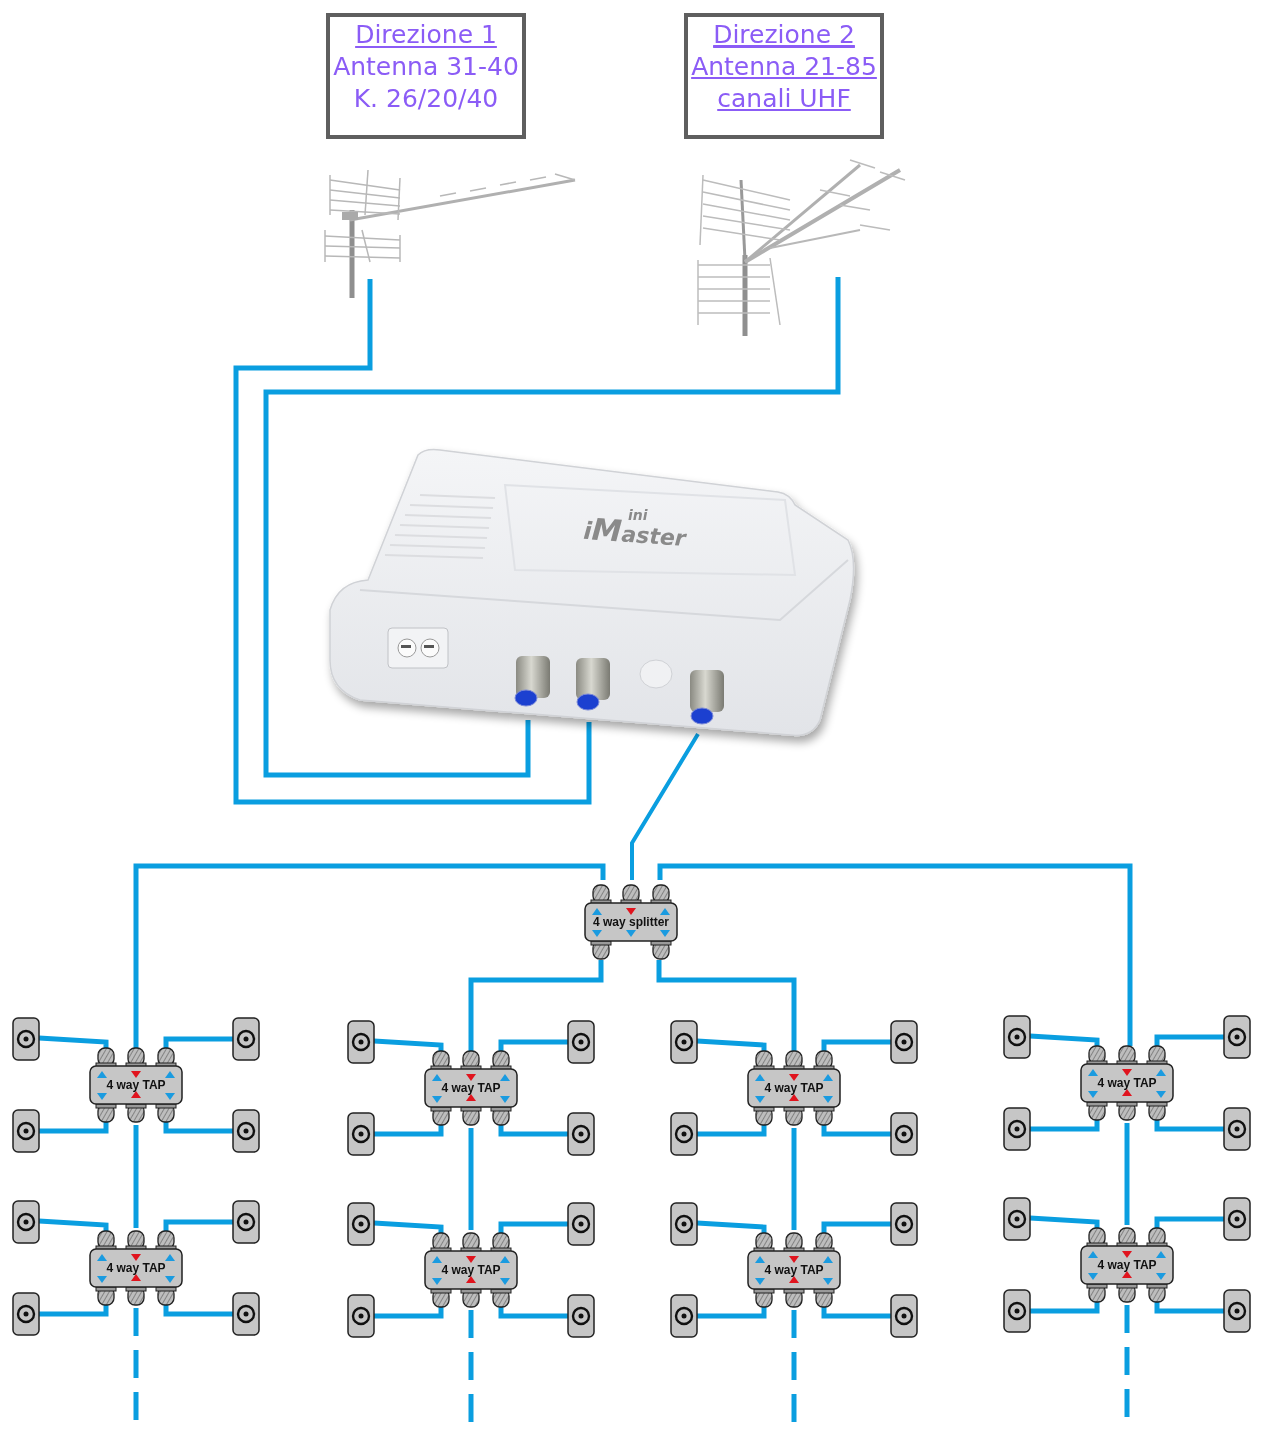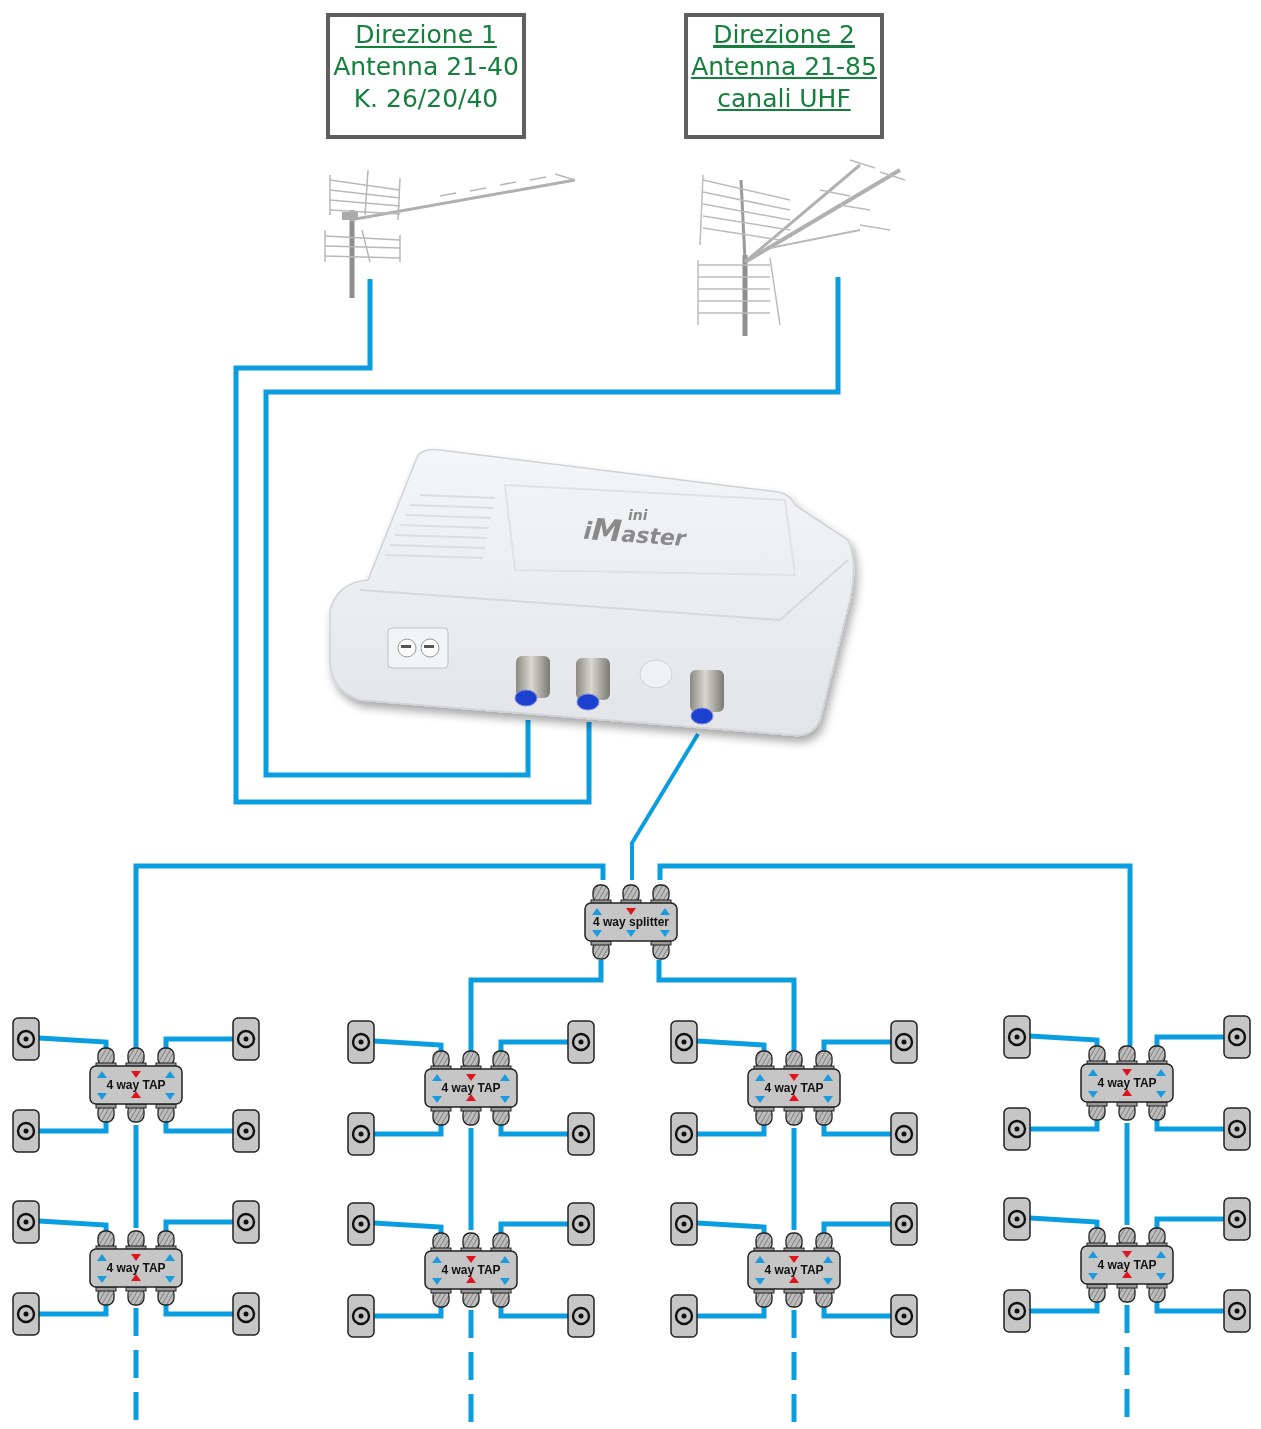--- a/index.html
+++ b/index.html
@@ -1,33 +1,33 @@
 <!DOCTYPE html>
 <html><head>
 <meta charset="utf-8">
 <style>
   html, body { margin: 0; padding: 0; background: #ffffff; }
   body { width: 1261px; height: 1429px; position: relative; overflow: hidden;
          font-family: "DejaVu Sans", sans-serif; }
   .label-box { position: absolute; border: 4px solid #5f5f5f; background: #fff;
-               box-sizing: border-box; text-align: center; color: #15803d;
+               box-sizing: border-box; text-align: center; color: #8b5cf6;
                font-family: "DejaVu Sans", sans-serif; font-size: 25px; line-height: 32px;
                padding-top: 2px; }
   .label-box .title { text-decoration: underline; text-underline-offset: 3px; }
   svg#diagram { position: absolute; left: 0; top: 0; }
   .tap-text { font-family: "Liberation Sans", sans-serif; font-weight: bold; font-size: 12px;
               fill: #111; }
   .logo-text { font-family: "DejaVu Sans", sans-serif; font-weight: bold; font-style: italic; fill: #8a8a8a; }
 </style>
 </head>
 <body>
 
 <div class="label-box" style="left:326px; top:13px; width:200px; height:126px;">
   <div class="title">Direzione 1</div>
-  <div>Antenna 21-40</div>
+  <div>Antenna 31-40</div>
   <div>K. 26/20/40</div>
 </div>
 <div class="label-box" style="left:684px; top:13px; width:200px; height:126px;text-decoration:underline;">
   <div class="title">Direzione 2</div>
   <div>Antenna 21-85</div>
   <div>canali UHF</div>
 </div>
 
 <svg id="diagram" width="1261" height="1429" viewBox="0 0 1261 1429" xmlns="http://www.w3.org/2000/svg">
   <defs>

